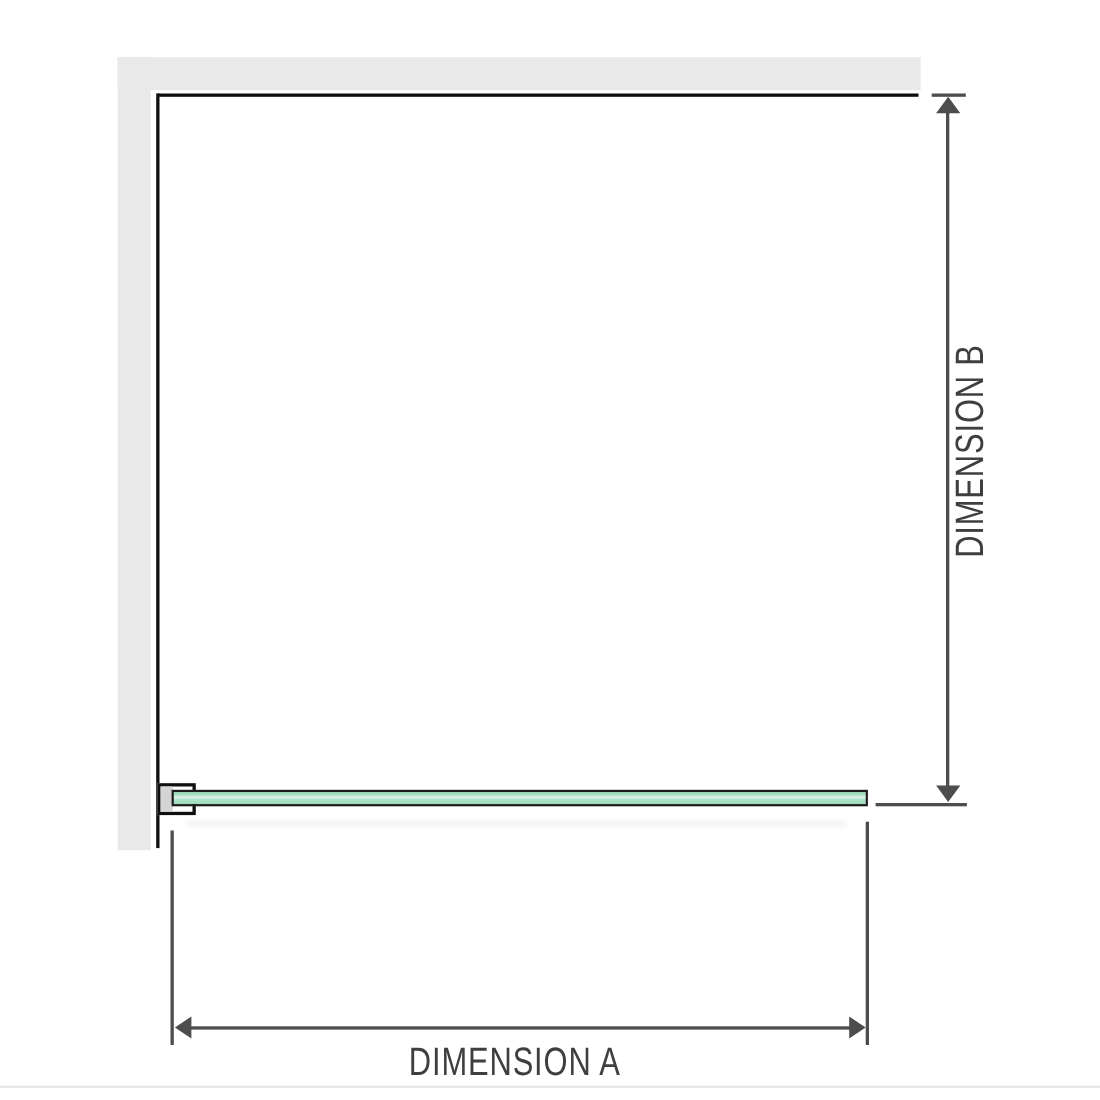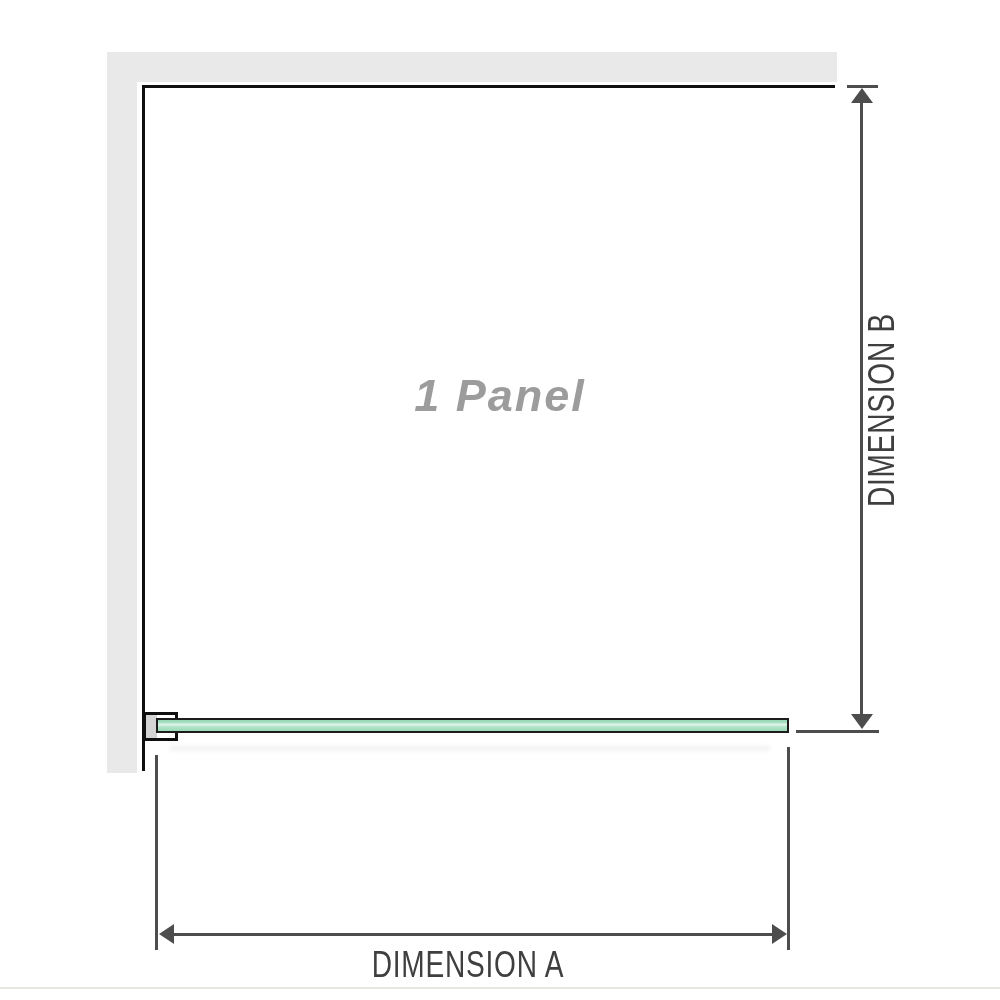--- a/index.html
+++ b/index.html
@@ -124,21 +124,20 @@
   <div class="abs outline-left"></div>
 
   <div class="abs glass-shadow"></div>
 
   <div class="abs bracket">
     <div class="bracket-pad"></div>
   </div>
 
   <div class="abs glass"></div>
 
-  <div class="abs panel-title">1 Panel</div>
 
   <div class="abs dim dimb-cap-top"></div>
   <div class="abs dim dimb-cap-bottom"></div>
   <div class="abs dim dimb-line"></div>
   <div class="abs dimb-arrow-up"></div>
   <div class="abs dimb-arrow-down"></div>
   <div class="abs dim-label dimb-label">DIMENSION B</div>
 
   <div class="abs dim dima-ext-left"></div>
   <div class="abs dim dima-ext-right"></div>

